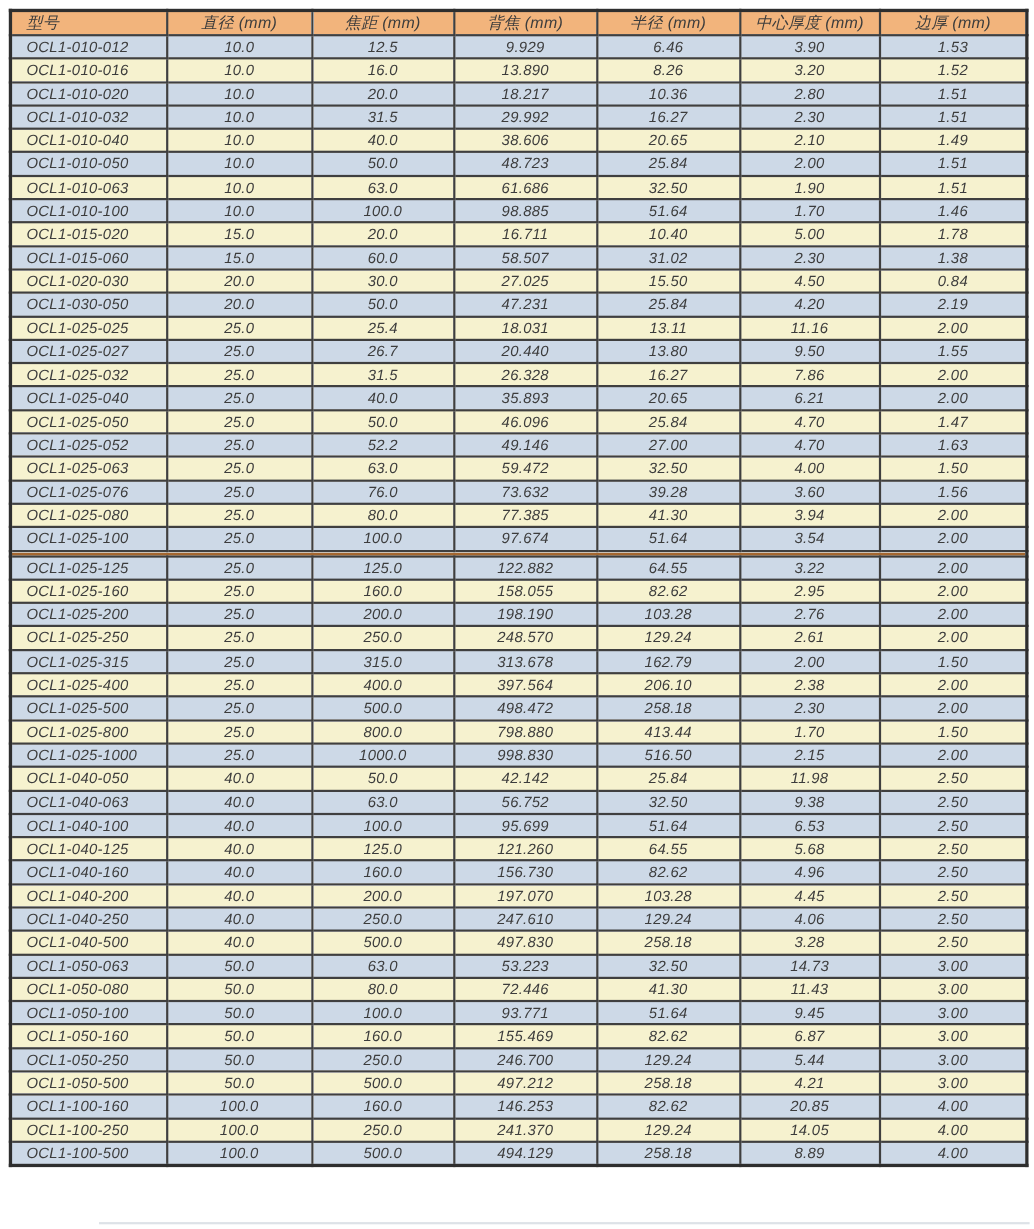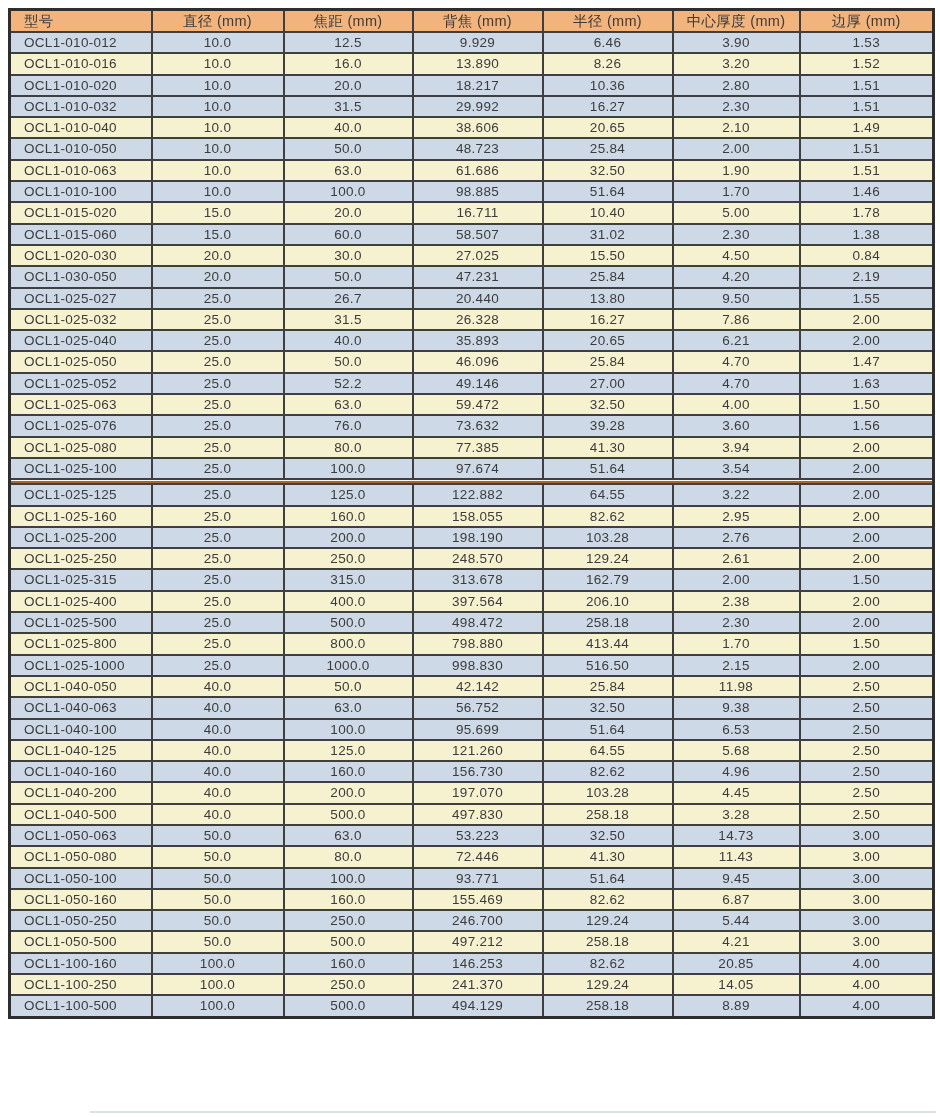--- a/index.html
+++ b/index.html
@@ -16,20 +16,21 @@
   body{
     width:940px;height:1117px;background:#ffffff;
     font-family:"Liberation Sans", sans-serif;
     color:var(--text);
   }
   .page{position:relative;width:940px;height:1117px;overflow:hidden;}
   table.spec{
     position:absolute;left:8px;top:8px;width:924px;
     border-collapse:collapse;table-layout:fixed;
     border:3px solid var(--outer);
+    font-style:italic;
   }
   th,td{
     border:2px solid var(--border);
     font-size:13.5px;
     height:19.3px;
     line-height:19.3px;
     padding:0;
     text-align:center;
     white-space:nowrap;
     overflow:hidden;
@@ -185,20 +186,29 @@
         </tr>
         <tr class="blue">
           <td class="model">OCL1-030-050</td>
           <td>20.0</td>
           <td>50.0</td>
           <td>47.231</td>
           <td>25.84</td>
           <td>4.20</td>
           <td>2.19</td>
         </tr>
+        <tr class="yellow">
+          <td class="model">OCL1-025-025</td>
+          <td>25.0</td>
+          <td>25.4</td>
+          <td>18.031</td>
+          <td>13.11</td>
+          <td>11.16</td>
+          <td>2.00</td>
+        </tr>
         <tr class="blue">
           <td class="model">OCL1-025-027</td>
           <td>25.0</td>
           <td>26.7</td>
           <td>20.440</td>
           <td>13.80</td>
           <td>9.50</td>
           <td>1.55</td>
         </tr>
         <tr class="yellow">
@@ -402,20 +412,29 @@
           <td>4.96</td>
           <td>2.50</td>
         </tr>
         <tr class="yellow">
           <td class="model">OCL1-040-200</td>
           <td>40.0</td>
           <td>200.0</td>
           <td>197.070</td>
           <td>103.28</td>
           <td>4.45</td>
+          <td>2.50</td>
+        </tr>
+        <tr class="blue">
+          <td class="model">OCL1-040-250</td>
+          <td>40.0</td>
+          <td>250.0</td>
+          <td>247.610</td>
+          <td>129.24</td>
+          <td>4.06</td>
           <td>2.50</td>
         </tr>
         <tr class="yellow">
           <td class="model">OCL1-040-500</td>
           <td>40.0</td>
           <td>500.0</td>
           <td>497.830</td>
           <td>258.18</td>
           <td>3.28</td>
           <td>2.50</td>

